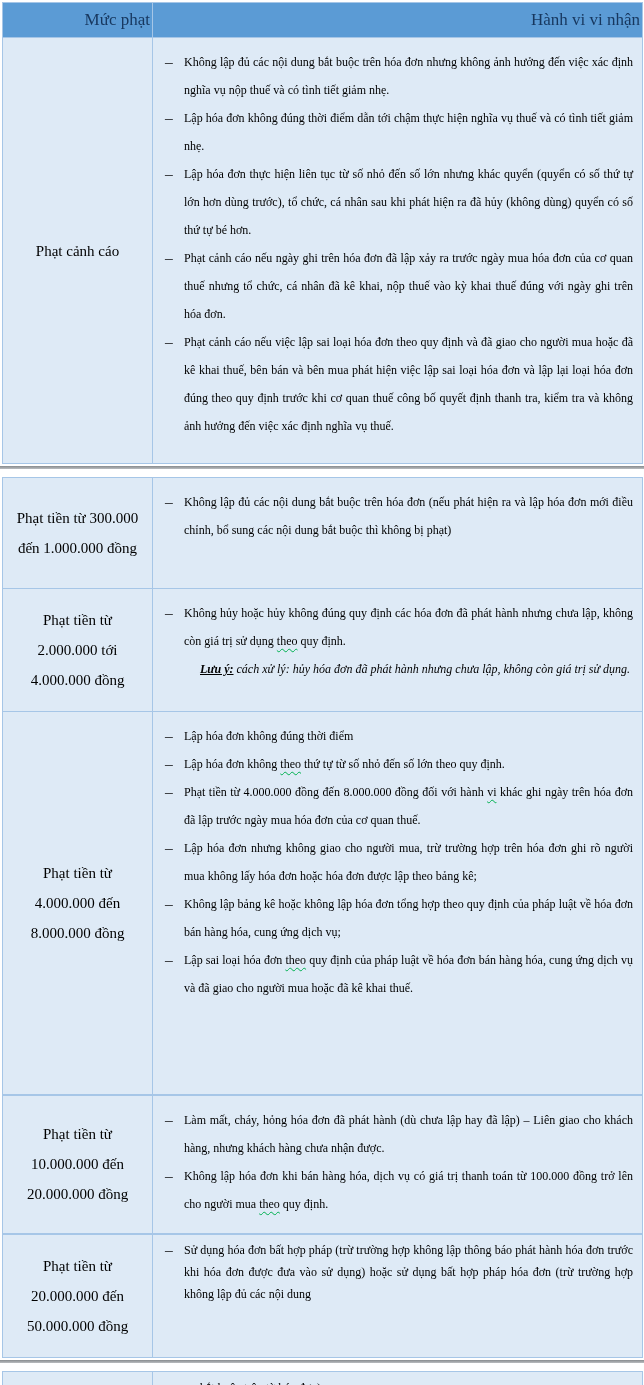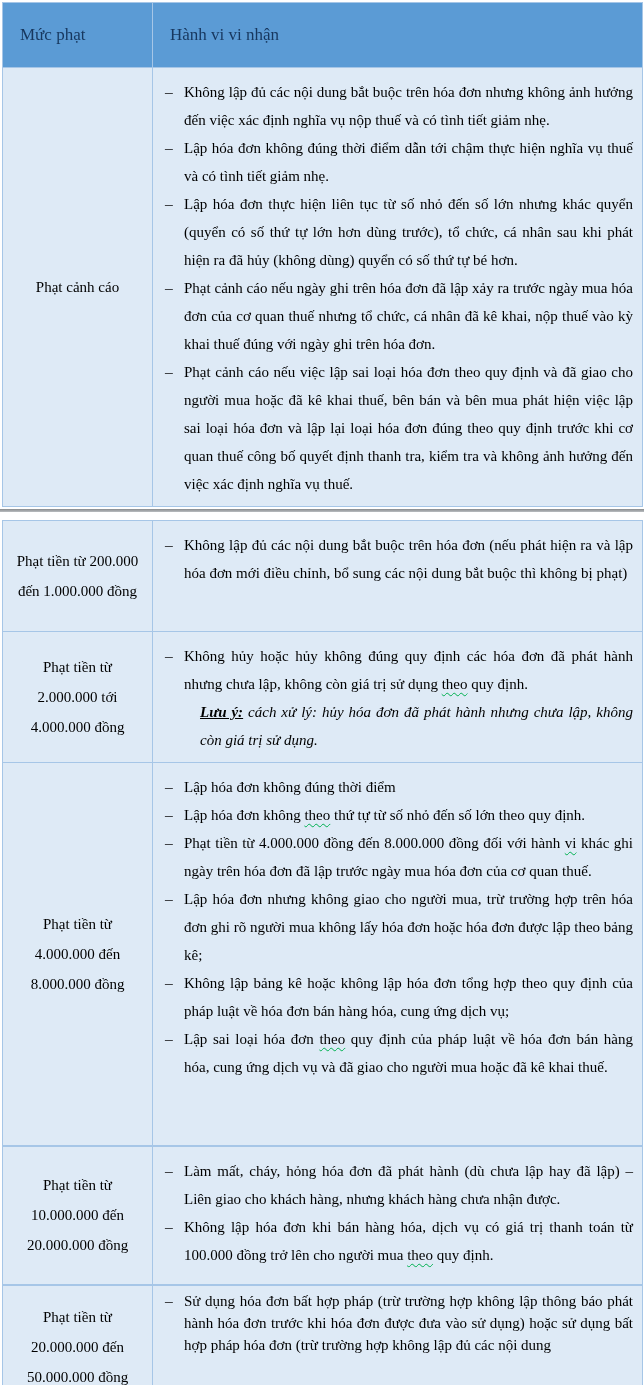--- a/index.html
+++ b/index.html
@@ -13,31 +13,31 @@
     border-collapse:collapse;width:640px;table-layout:fixed;
     background:var(--cell-bg,#DEEAF6);
   }
   col.c1{width:150px;}
   col.c2{width:490px;}
   th.hd{
     background:var(--header-bg,#5B9BD5);
     color:var(--header-text,#17375E);
     font-weight:normal;font-size:17px;height:30px;
     border:1px solid var(--border,#A6C6E7);
-    text-align:left;vertical-align:middle;padding:17px;
+    text-align:right;vertical-align:middle;padding:2px;
   }
   td{border:1px solid var(--border,#A6C6E7);background:var(--cell-bg,#DEEAF6);}
   td.penalty{
     text-align:center;vertical-align:middle;
     font-size:15px;line-height:30px;white-space:pre-line;padding:16px 6px;
   }
   td.violations{vertical-align:top;padding:10px 9px 8px 12px;}
   .item{display:flex;}
   .marker{flex:0 0 19px;font-size:15.5px;line-height:28px;}
-  .itext{flex:1;font-size:15px;line-height:28px;text-align:justify;}
+  .itext{flex:1;font-size:12px;line-height:28px;text-align:justify;}
   .nobullet{margin-left:35px;}
   .note-label{font-weight:bold;font-style:italic;text-decoration:underline;}
   .italic{font-style:italic;}
   .squiggle{
     text-decoration-line:underline;
     text-decoration-style:wavy;
     text-decoration-color:var(--squiggle,#00B050);
     text-decoration-thickness:1px;
     text-underline-offset:3px;
   }
@@ -112,21 +112,21 @@
       <div class="gline" data-name="separator-line"></div>
     </div>
 
   <table class="ptable" data-name="penalty-table-2">
     <colgroup>
         <col class="c1">
         <col class="c2">
       </colgroup>
     <tbody data-section-body="1">
         <tr class="h-1-0" data-name="table-row">
-          <td class="penalty" data-name="penalty-cell">Phạt tiền từ 200.000
+          <td class="penalty" data-name="penalty-cell">Phạt tiền từ 300.000
 đến 1.000.000 đồng</td>
           <td class="violations" data-name="violations-cell">
             <div class="item" data-name="violation-item">
               <span class="marker" data-name="dash-bullet">–</span>
               <div class="itext" data-name="violation-text"><span data-name="text-segment">Không lập đủ các nội dung bắt buộc trên hóa đơn (nếu phát hiện ra và lập hóa đơn mới điều chỉnh, bổ sung các nội dung bắt buộc thì không bị phạt)</span></div>
             </div>
           </td>
         </tr>
         <tr class="h-1-1" data-name="table-row">
           <td class="penalty" data-name="penalty-cell">Phạt tiền từ

